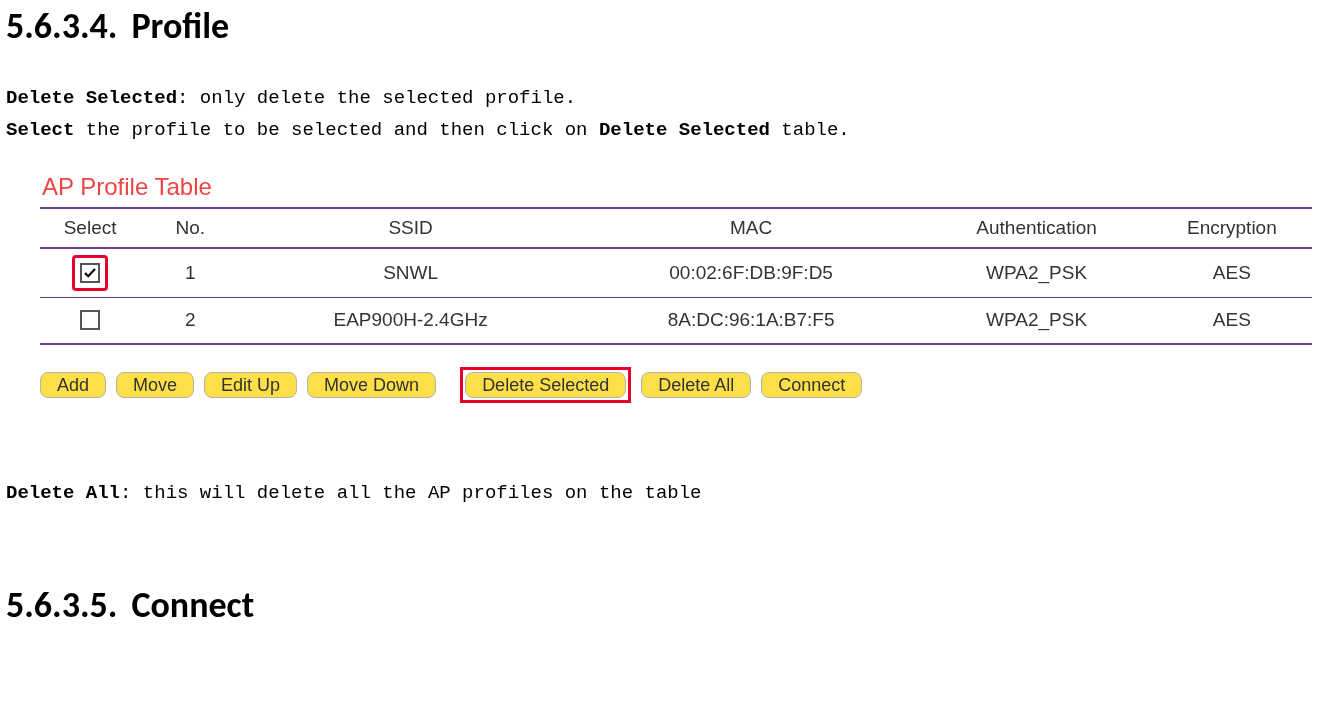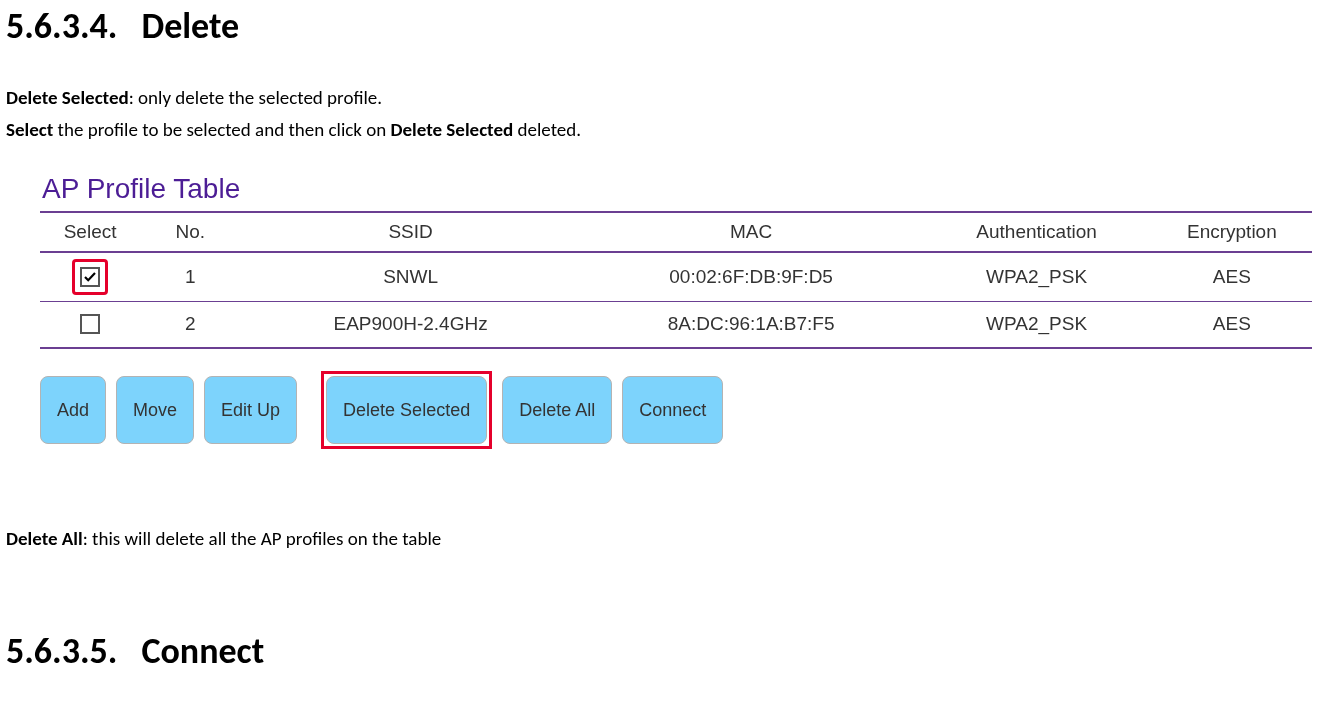--- a/index.html
+++ b/index.html
@@ -9,34 +9,34 @@
     margin: 0;
     width: 1311px;
     background: #fff;
   }
   .h2 {
     font-size: 36px;
     font-weight: 700;
     margin: 4px 0 34px 0;
     letter-spacing: 0px;
   }
-  .h2 .num { display:inline-block; margin-right: 24px; }
-  .para { font-size: 19px; line-height: 1.7; margin: 0; }
+  .h2 .num { display:inline-block; margin-right: 14px; }
+  .para { font-size: 19px; line-height: 1.7; margin: 0; font-family: Liberation Mono, monospace; }
   .bold { font-weight: 700; }
 
   
   .shot {
     margin: 26px 0 12px 34px;
     width: 1272px;
     font-family: Arial, "Helvetica Neue", Helvetica, sans-serif;
     color: #222;
   }
   .ap-title {
-    font-size: 28px;
-    color: #4c1d95;
+    font-size: 24px;
+    color: #ef4444;
     margin: 4px 0 6px 2px;
   }
   table.profile {
     border-collapse: collapse;
     width: 100%;
   }
   table.profile th, table.profile td {
     text-align: center;
     font-size: 19px;
     padding: 8px 4px;
@@ -83,50 +83,50 @@
   .btnrow {
     display: flex;
     gap: 10px;
     margin: 22px 0 0 0;
     align-items: center;
   }
   .btn {
     font-family: Arial, sans-serif;
     font-size: 18px;
     color: #333;
-    background: #7dd3fc;
+    background: #fde047;
     border: 1px solid #b3b3b3;
     border-radius: 8px;
-    padding: 22px 16px;
+    padding: 1px 16px;
     line-height: 22px;
     cursor: pointer;
   }
   .btnhl {
     display: inline-flex;
     padding: 2px;
     border: 3px solid #e5002b;
     margin-left: 14px;
   }
   .btnhl .btn { margin:0; }
 
   .spacer-lg { height: 62px; }
   .spacer-xl { height: 70px; }
 </style>
 </head>
 <body>
 
 <div class="h2">
-  <span class="num">5.6.3.4.</span><span>Delete</span>
+  <span class="num">5.6.3.4.</span><span>Profile</span>
 </div>
 
 <p class="para">
   <span class="bold">Delete Selected</span><span>: only delete the selected profile.</span>
 </p>
 <p class="para">
-  <span class="bold">Select</span><span> the profile to be selected and then click on </span><span class="bold">Delete Selected</span><span> deleted.</span>
+  <span class="bold">Select</span><span> the profile to be selected and then click on </span><span class="bold">Delete Selected</span><span> table.</span>
 </p>
 
 <div class="shot">
   <div class="ap-title">AP Profile Table</div>
   <table class="profile">
     <colgroup>
       <col class="col-select">
         <col class="col-no">
         <col class="col-ssid">
         <col class="col-mac">
@@ -168,20 +168,21 @@
           <td>WPA2_PSK</td>
           <td>AES</td>
         </tr>
       </tbody>
   </table>
 
   <div class="btnrow">
     <button class="btn">Add</button>
     <button class="btn">Move</button>
     <button class="btn">Edit Up</button>
+    <button class="btn">Move Down</button>
     <span class="btnhl">
       <button class="btn">Delete Selected</button>
     </span>
     <button class="btn">Delete All</button>
     <button class="btn">Connect</button>
   </div>
 </div>
 
 <div class="spacer-lg"></div>
 

